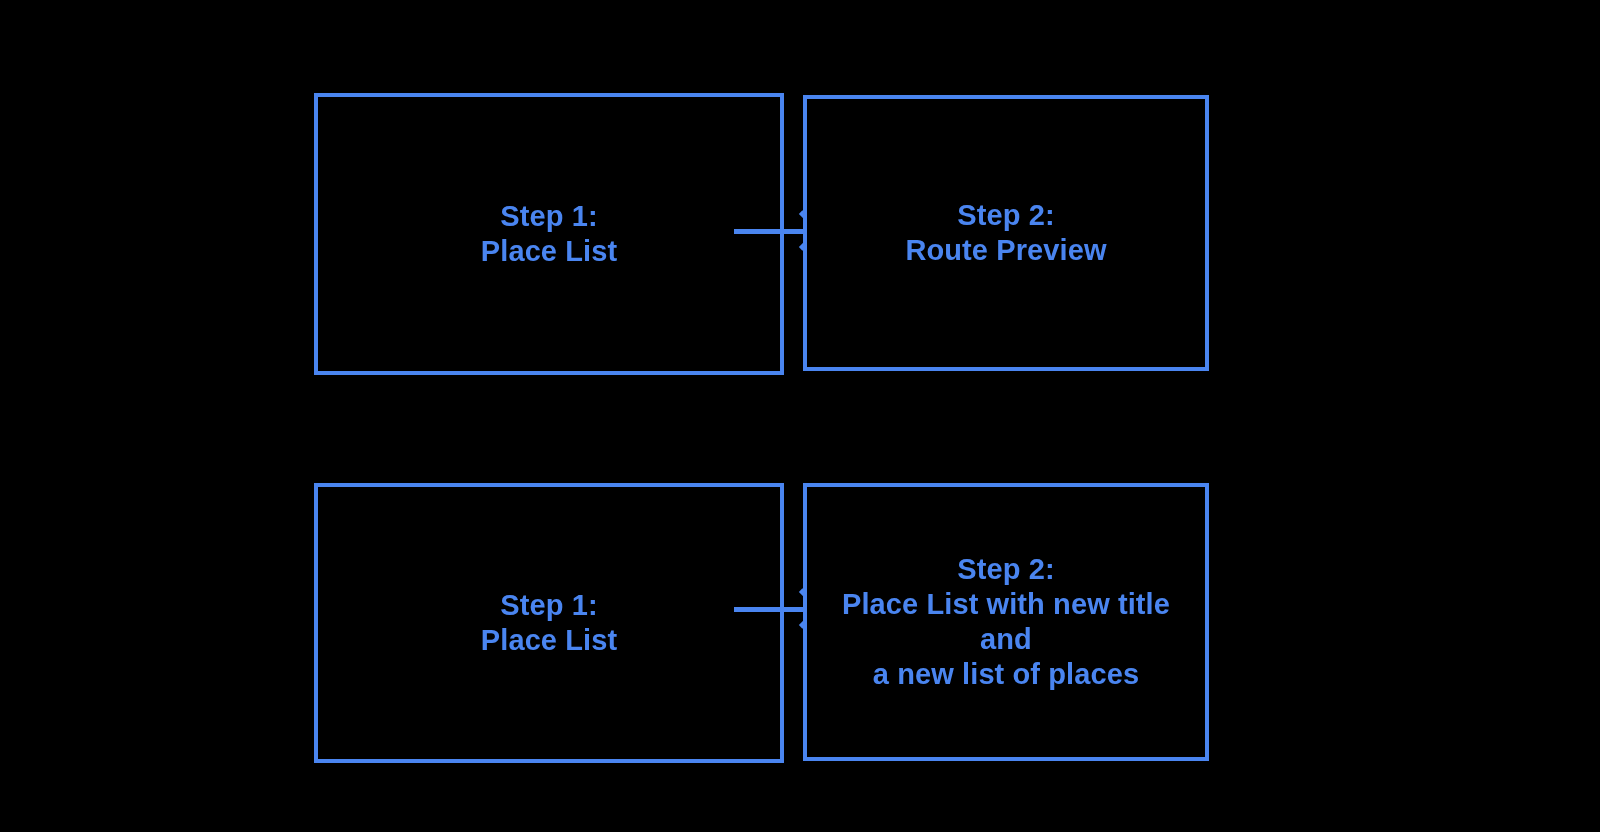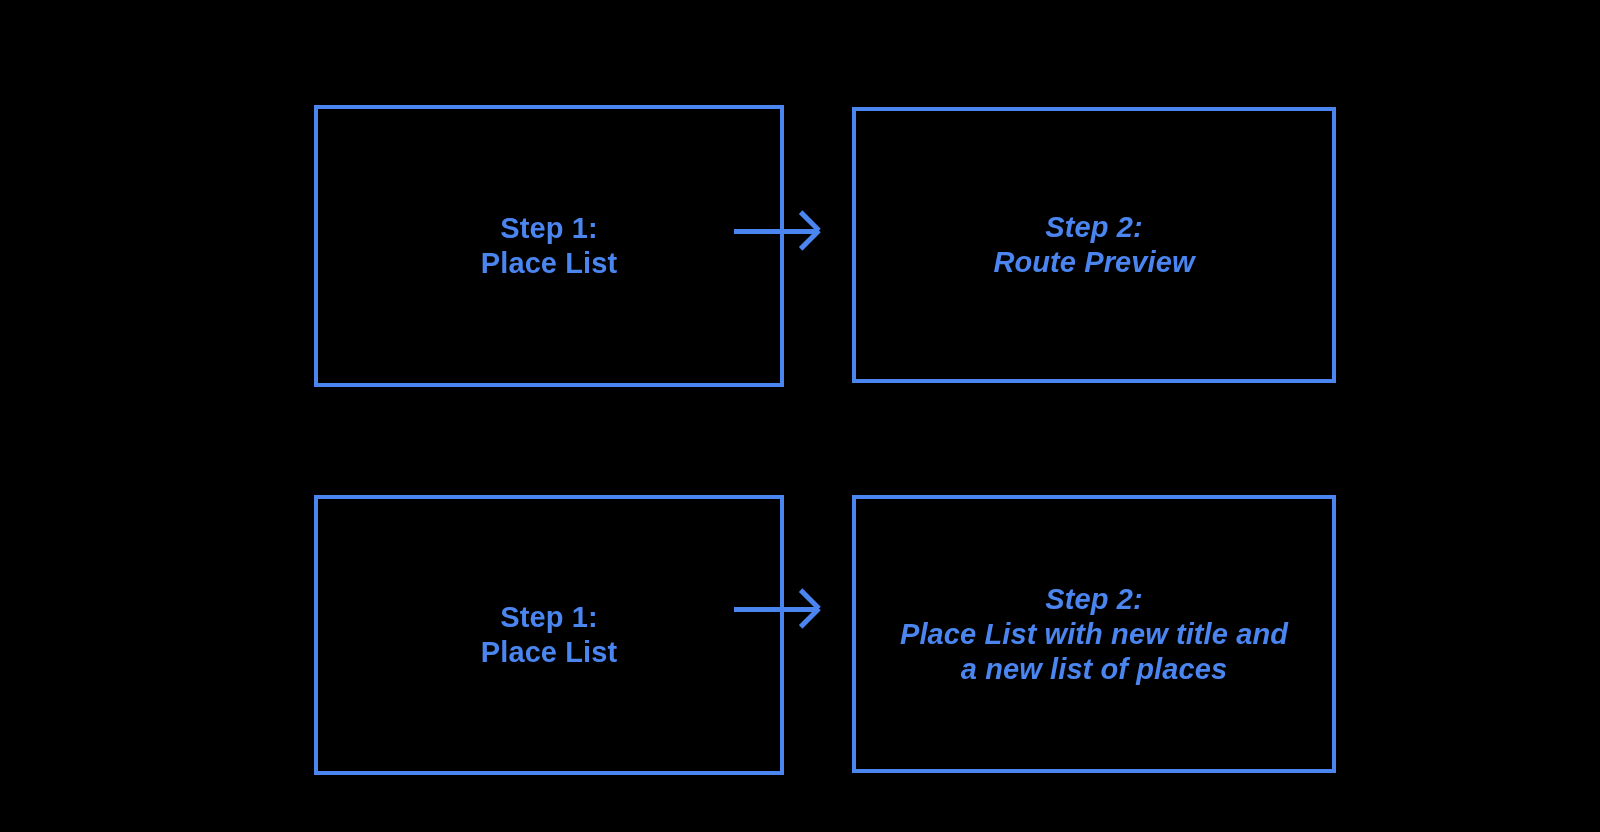--- a/index.html
+++ b/index.html
@@ -30,34 +30,32 @@
 
   .step-box {
     position: absolute;
     box-sizing: border-box;
     border: 4px solid #4a85f0;
     background: #000000;
     display: flex;
     align-items: center;
     justify-content: center;
     text-align: center;
-    margin-top: 12px;
   }
   .box-left {
     left: 314px;
     top: 0;
     width: 470px;
     height: 100%;
   }
   .box-right {
-    left: 852px;
+    left: 803px;
     top: 0;
-    width: 484px;
+    width: 406px;
     height: 100%;
-    font-style: italic;
   }
   #row-1 .box-right { top: 2px; height: 276px; }
   #row-2 .box-right { top: 0px; height: 278px; }
 
   .box-label {
     color: #4a85f0;
     font-family: "Liberation Sans", sans-serif;
     font-weight: bold;
     font-size: 29px;
     line-height: 35px;

